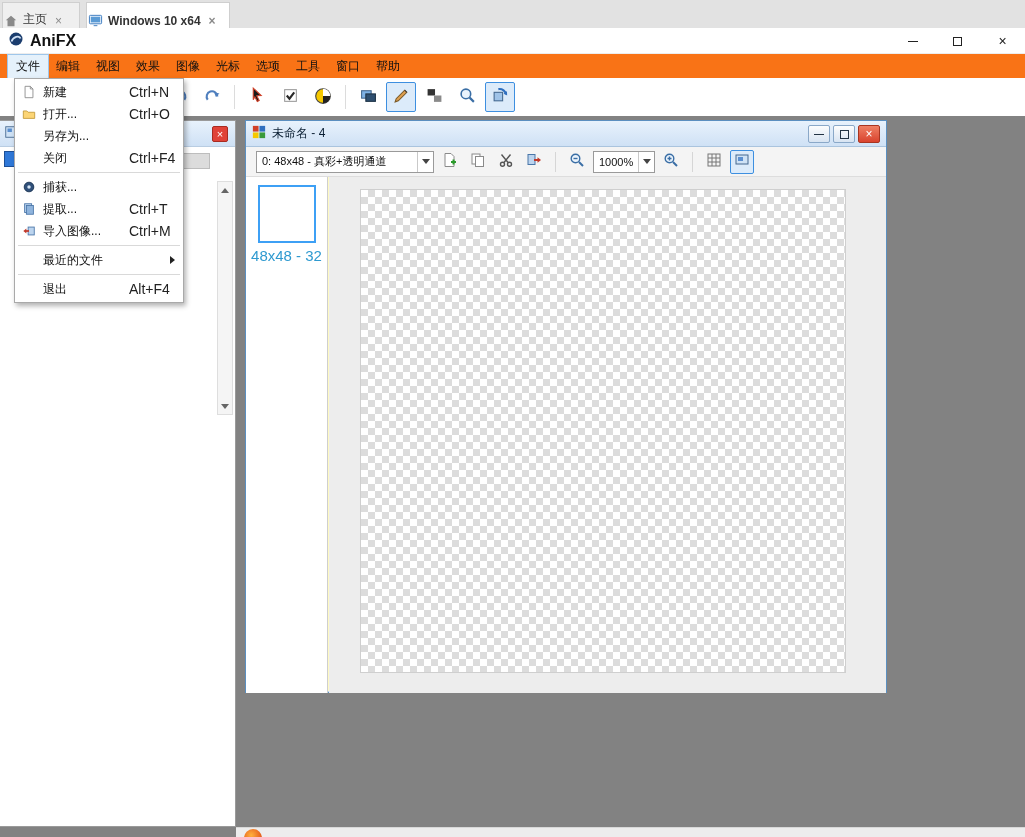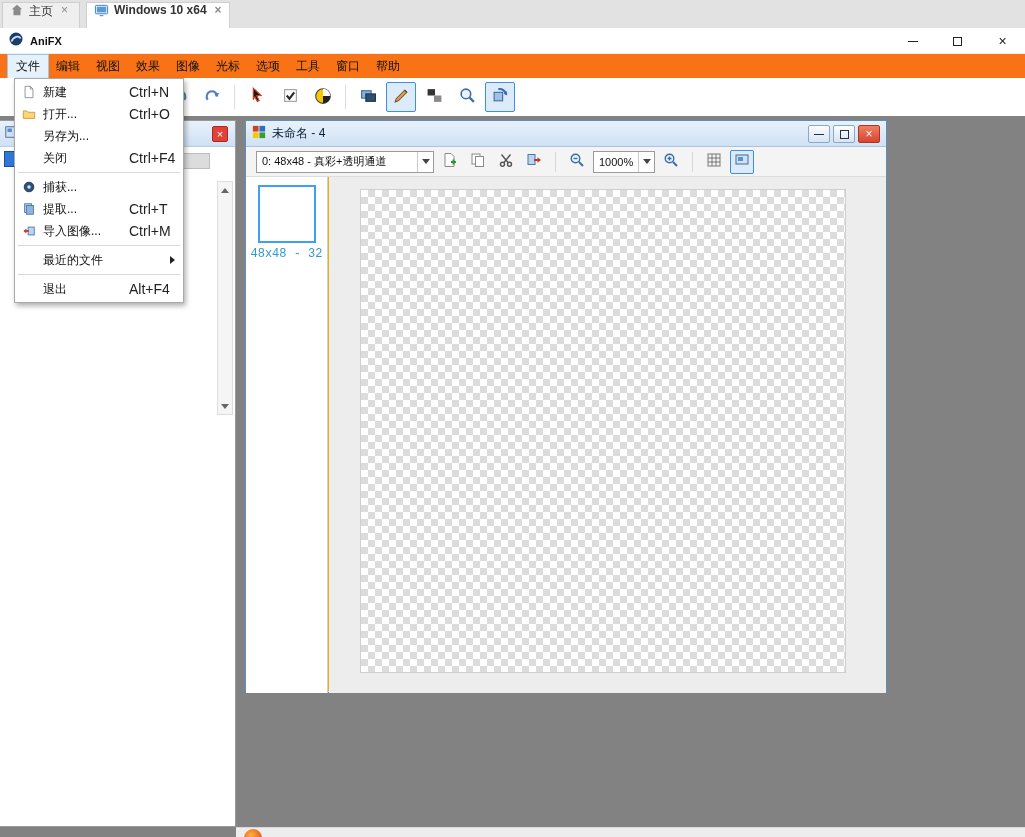--- a/index.html
+++ b/index.html
@@ -2,31 +2,31 @@
 <html><head>
 <meta charset="utf-8">
 <style>
   * { margin:0; padding:0; box-sizing:border-box; }
   body { background:#555; font-family:"Liberation Sans","DejaVu Sans",sans-serif; }
   .screen { position:relative; width:1025px; height:837px; background:#828282; overflow:hidden;
             font-family:"Liberation Sans","DejaVu Sans",sans-serif; font-size:12px; color:#111; }
 
   
   .tabbar { position:absolute; left:0; top:0; width:1025px; height:28px; background:#e2e2e2; }
-  .tab { position:absolute; top:2px; height:26px; display:flex; align-items:flex-start; gap:5px;
-         padding:0 7px; border:1px solid #cfcfcf; border-bottom:none; background:#efefef; color:#333; }
+  .tab { position:absolute; top:2px; height:26px; display:flex; align-items:flex-end; gap:5px;
+         padding:0 1px; border:1px solid #cfcfcf; border-bottom:none; background:#efefef; color:#333; }
   .tab.active { background:#fff; font-weight:bold; }
   .tab .tab-close { color:#8a8a8a; font-size:12px; margin-left:3px; cursor:default; }
   .tab svg { display:block; }
 
   
   .titlebar { position:absolute; left:0; top:28px; width:1025px; height:26px; background:#fff;
               border-bottom:1px solid #ededed; display:flex; align-items:center; }
   .titlebar .logo { margin:0 6px 0 8px; }
-  .titlebar .app-title { font-size:11px; font-weight:bold; color:#111; }
+  .titlebar .app-title { font-size:16px; font-weight:bold; color:#111; }
   .win-controls { position:absolute; right:0; top:0; height:26px; display:flex; }
   .win-btn { width:45px; height:26px; display:flex; align-items:center; justify-content:center; color:#222; }
   .minline { width:10px; height:1px; background:#222; }
   .maxbox { width:9px; height:9px; border:1px solid #222; }
   .closex { font-size:14px; line-height:1; }
 
   
   .menubar { position:absolute; left:0; top:54px; width:1025px; height:24px; background:#f97316;
              display:flex; align-items:center; padding-left:8px; }
   .menu-item { padding:3px 8px; color:#111; }
@@ -52,21 +52,21 @@
               color:#fff; font-size:11px; line-height:15px; text-align:center; border:1px solid #a82b22; border-radius:2px; }
   .lp-toolrow { height:24px; display:flex; align-items:center; gap:4px; padding:2px; }
   .lp-swatch { width:13px; height:16px; background:#2f78d8; border:1px solid #1c4f97; margin-left:2px; }
   .lp-graybtn { position:absolute; left:180px; top:32px; width:30px; height:16px; background:#dcdcdc; border:1px solid #bdbdbd; }
   .lp-scroll { position:absolute; right:2px; top:60px; width:16px; height:234px; background:#f5f5f5; border:1px solid #dedede; }
   .lp-scroll .sarrow { position:absolute; left:0; width:14px; height:16px; display:flex; align-items:center; justify-content:center; }
   .tri-up { width:0; height:0; border-left:4px solid transparent; border-right:4px solid transparent; border-bottom:5px solid #666; }
   .tri-down { width:0; height:0; border-left:4px solid transparent; border-right:4px solid transparent; border-top:5px solid #666; }
 
   
-  .doc-window { position:absolute; left:245px; top:120px; width:642px; height:573px; background:#eab308;
+  .doc-window { position:absolute; left:245px; top:120px; width:642px; height:573px; background:#fef9c3;
                 border:1px solid #5b8fc0; box-shadow:0 0 0 1px #b8d2ea inset; }
   .doc-titlebar { position:relative; height:26px; background:linear-gradient(#e8f2fc,#cfe1f5);
                   border-bottom:1px solid #aac4de; display:flex; align-items:center; padding-left:6px; gap:6px; }
   .doc-title { font-size:12px; color:#0a1f33; }
   .doc-controls { position:absolute; right:6px; top:4px; display:flex; gap:3px; }
   .doc-btn { width:22px; height:18px; display:flex; align-items:center; justify-content:center;
              border:1px solid #8aa8c8; border-radius:2px; background:linear-gradient(#fdfdfd,#d8e4f2); }
   .doc-btn.close { background:linear-gradient(#ef8064,#d9432e); border-color:#a83521; color:#fff; font-size:12px; }
   .doc-btn .minline { background:#234; }
   .doc-btn .maxbox { border-color:#234; }
@@ -80,21 +80,21 @@
   .frame-combo { width:178px;gap:16px; }
   .zoom-combo { width:62px; }
   .dt-btn { width:24px; height:24px; display:flex; align-items:center; justify-content:center;
             border:1px solid transparent; border-radius:2px; }
   .dt-btn.selected { border:1px solid #3d8fe0; background:#dcebfa; }
   .dt-sep { width:1px; height:20px; background:#d6d6d6; margin:0 5px; }
 
   .frames-strip { position:absolute; left:0; top:56px; width:82px; height:516px; background:#fff;
                   border-right:1px solid #cfcfcf; }
   .frame-thumb { width:58px; height:58px; margin:8px auto 4px auto; border:2px solid #3da0f5; background:#fff; }
-  .frame-label { text-align:center; color:#2f9ad0; font-size:12px;font-family:Liberation Mono, monospace; }
+  .frame-label { text-align:center; color:#2f9ad0; font-size:15px; }
 
   .doc-canvas { position:absolute; left:83px; top:56px; width:557px; height:516px; background:#ededed; }
   .checker { position:absolute; left:31px; top:12px; width:486px; height:484px; border:1px solid #cfcfcf;
              background-color:#fff;
              background-image:
                linear-gradient(45deg,#dcdcdc 25%,transparent 25%,transparent 75%,#dcdcdc 75%),
                linear-gradient(45deg,#dcdcdc 25%,transparent 25%,transparent 75%,#dcdcdc 75%);
              background-size:14px 14px; background-position:0 0,7px 7px; }
 
   

